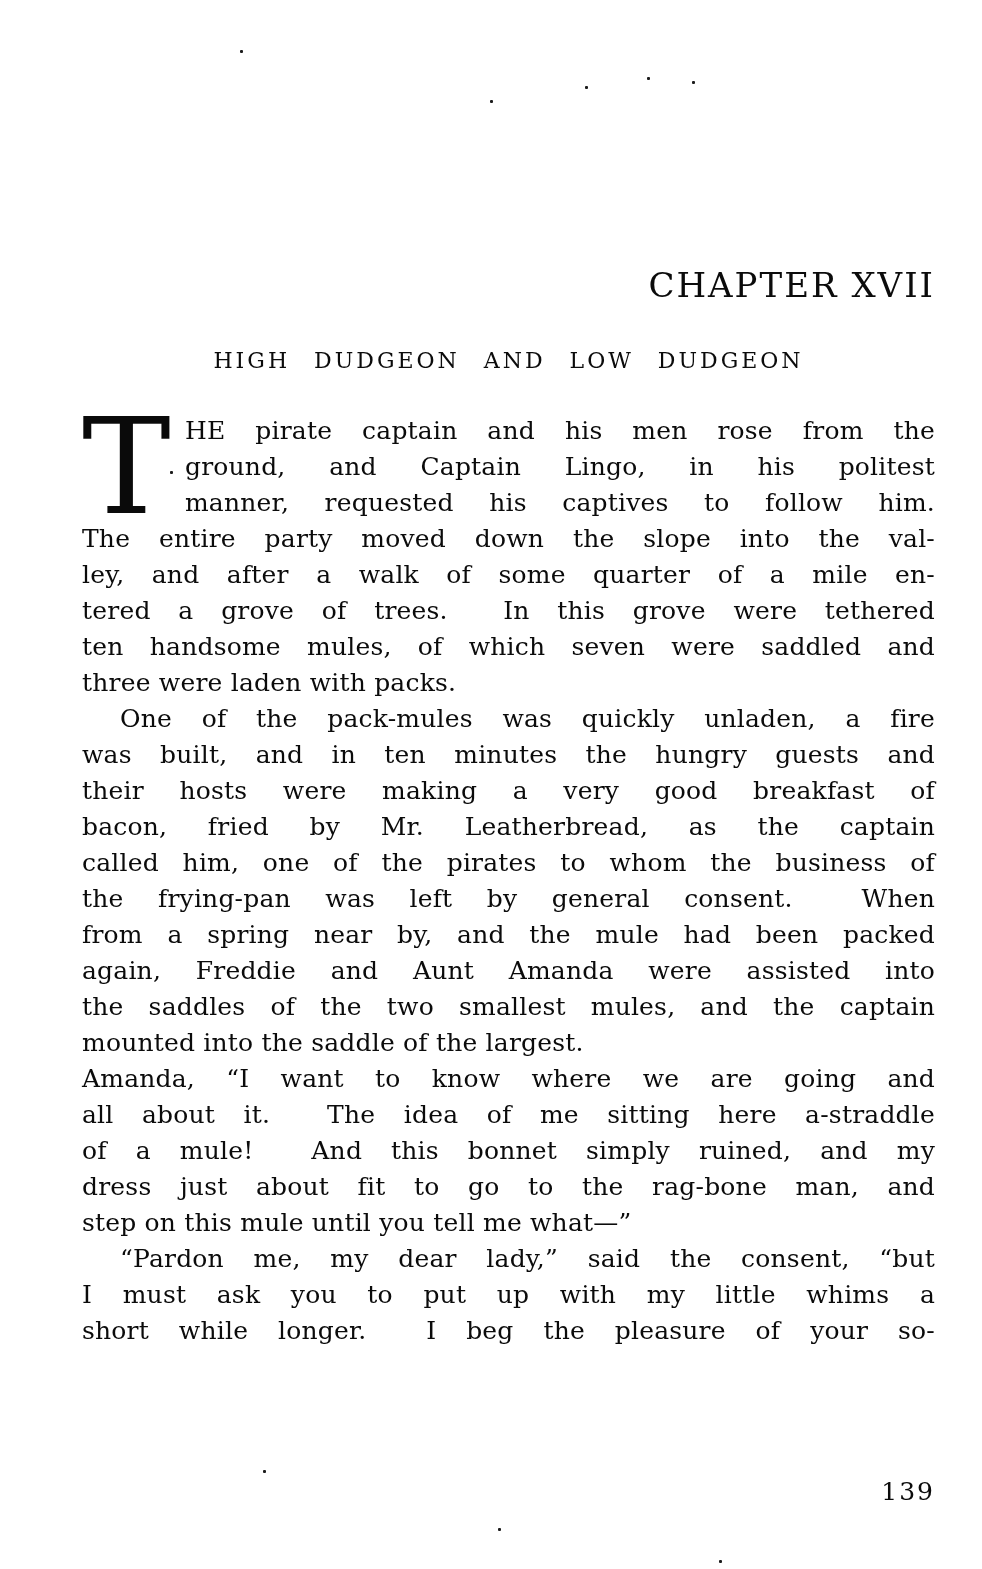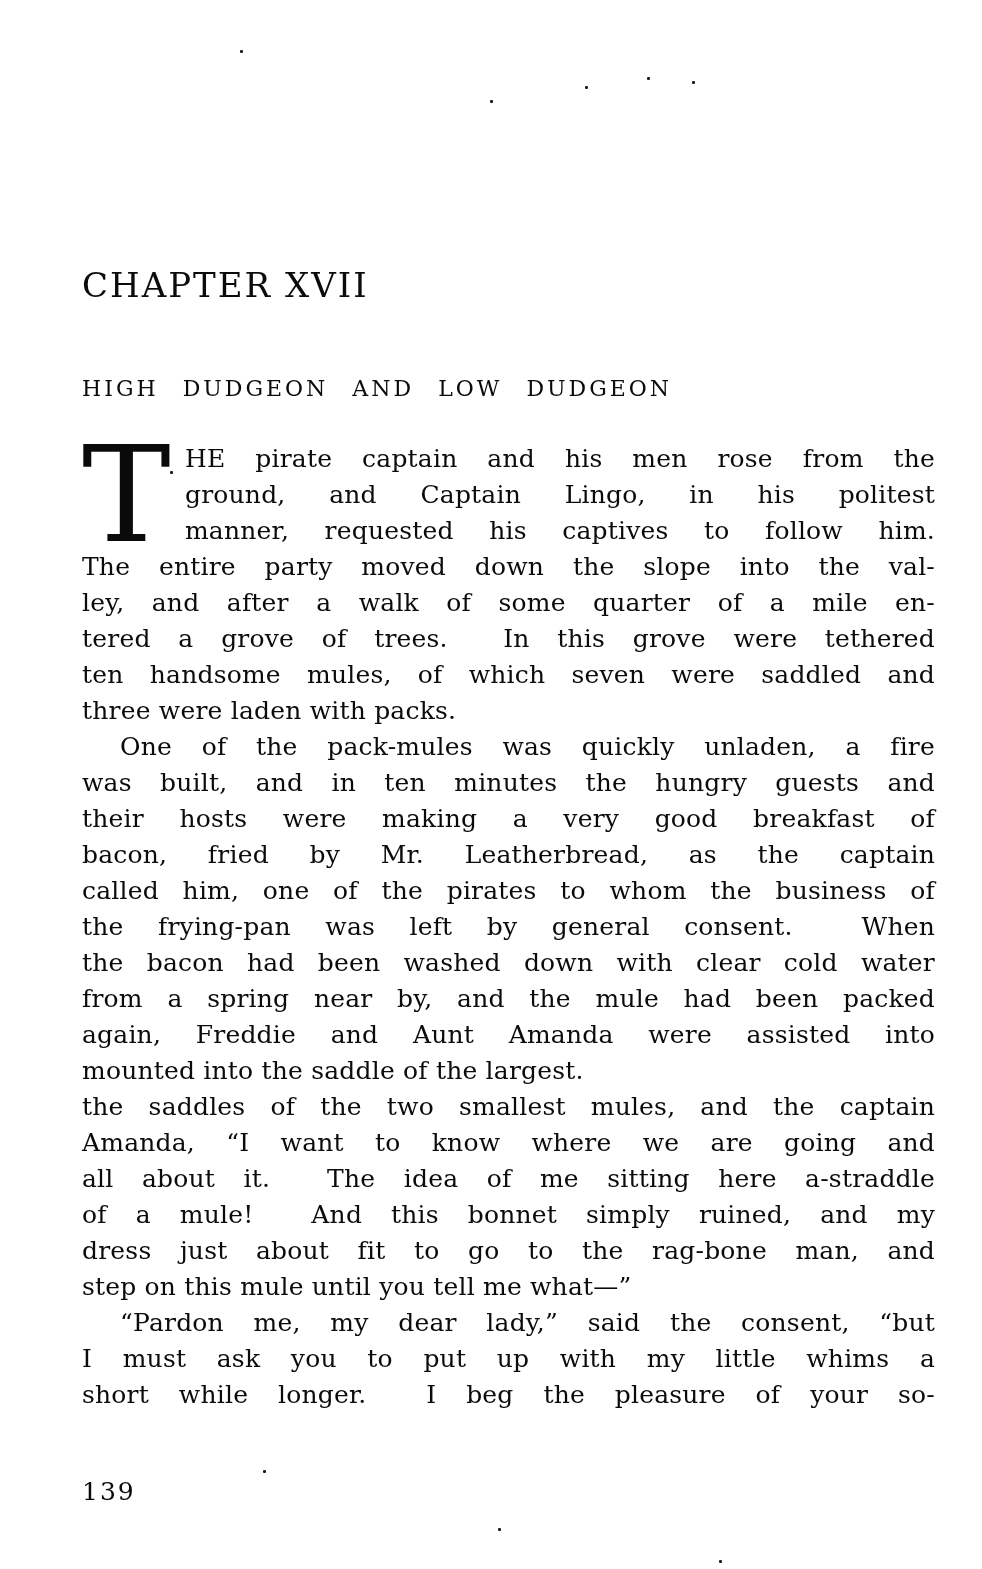--- a/index.html
+++ b/index.html
@@ -20,29 +20,30 @@
     position: absolute;
     left: 82px;
     top: 268px;
     width: 853px;
   }
   .chapter-title {
     margin: 0;
     font-size: 34px;
     line-height: 34px;
     font-weight: normal;
-    text-align: left;
+    text-align: right;
     letter-spacing: 2px;
     white-space: nowrap;
   }
   .chapter-subtitle {
-    margin: 76px 0 0 0;
+    margin: 48px 0 0 0;
     font-size: 22px;
     line-height: 22px;
     font-weight: normal;
+    text-align: center;
     letter-spacing: 3px;
     word-spacing: 14px;
     white-space: nowrap;
   }
   .body-text {
     margin-top: 41px;
     font-size: 25px;
     line-height: 36px;
     letter-spacing: 0.2px;
   }
@@ -60,21 +61,21 @@
     height: 100px;
     margin: 3px 14px 0 0;
     font-weight: normal;
     color: #0a0a0a;
   }
   .page-number {
     position: absolute;
     left: 82px;
     top: 1477px;
     width: 853px;
-    text-align: left;
+    text-align: right;
     font-size: 25px;
     line-height: 30px;
     letter-spacing: 2px;
   }
   .speckle {
     position: absolute;
     width: 3px;
     height: 3px;
     background: #1c1c1c;
     border-radius: 1px;
@@ -110,25 +111,24 @@
           <div class="line">ten handsome mules, of which seven were saddled and</div>
           <div class="line last">three were laden with packs.</div>
         </div>
         <div class="para">
           <div class="line indent">One of the pack-mules was quickly unladen, a fire</div>
           <div class="line">was built, and in ten minutes the hungry guests and</div>
           <div class="line">their hosts were making a very good breakfast of</div>
           <div class="line">bacon, fried by Mr. Leatherbread, as the captain</div>
           <div class="line">called him, one of the pirates to whom the business of</div>
           <div class="line">the frying-pan was left by general consent.&nbsp; When</div>
-          <div class="line">the bacon had been washed down with clear cold water</div>
           <div class="line">from a spring near by, and the mule had been packed</div>
           <div class="line">again, Freddie and Aunt Amanda were assisted into</div>
+          <div class="line">the saddles of the two smallest mules, and the captain</div>
           <div class="line last">mounted into the saddle of the largest.</div>
-          <div class="line">the saddles of the two smallest mules, and the captain</div>
         </div>
         <div class="para">
           <div class="line">Amanda, “I want to know where we are going and</div>
           <div class="line">all about it.&nbsp; The idea of me sitting here a-straddle</div>
           <div class="line">of a mule!&nbsp; And this bonnet simply ruined, and my</div>
           <div class="line">dress just about fit to go to the rag-bone man, and</div>
           <div class="line last">step on this mule until you tell me what—”</div>
         </div>
         <div class="para">
           <div class="line indent">“Pardon me, my dear lady,” said the consent, “but</div>

